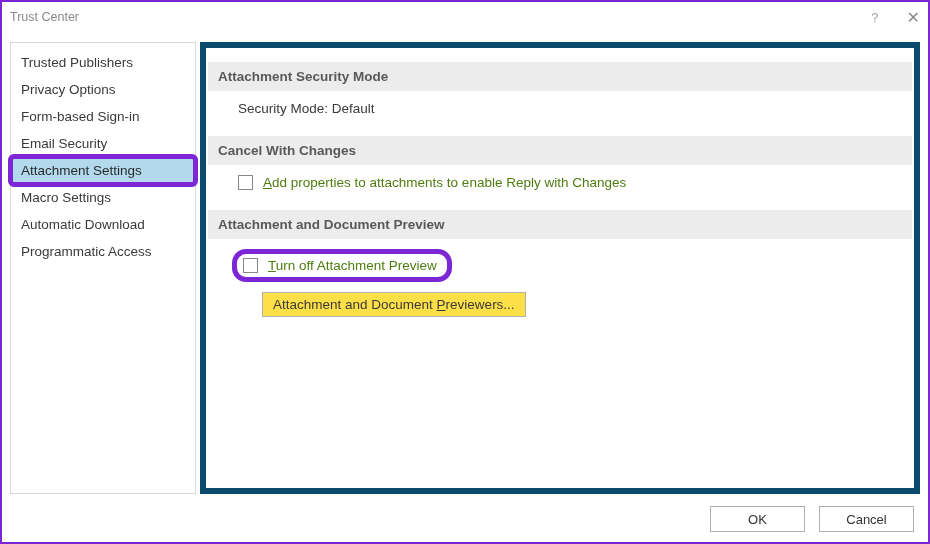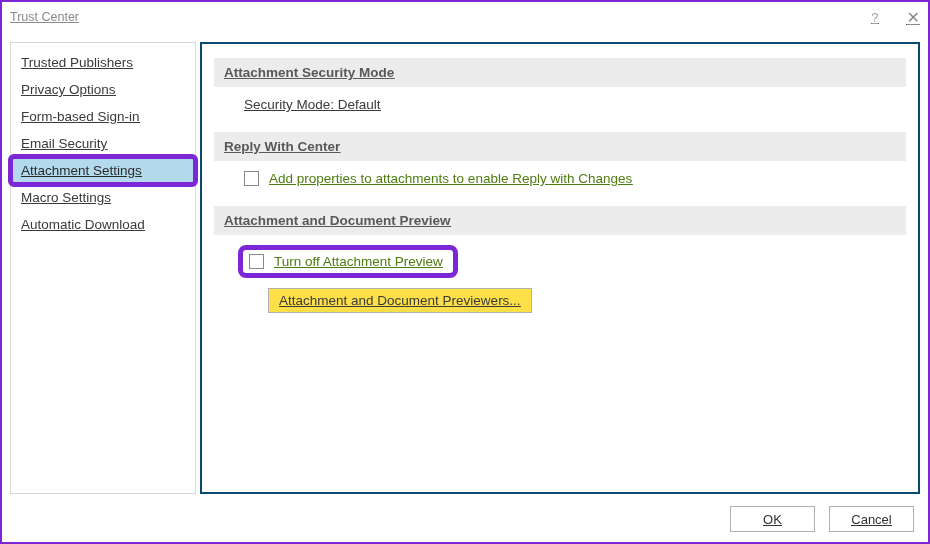--- a/index.html
+++ b/index.html
@@ -1,36 +1,36 @@
 <!DOCTYPE html>
 <html><head>
   <meta charset="utf-8">
   <style>
-    * { box-sizing: border-box; margin: 0; padding: 0; font-family: "Segoe UI", Tahoma, sans-serif; text-decoration: underline; }
+    * { box-sizing: border-box; margin: 0; padding: 0; font-family: "Segoe UI", Tahoma, sans-serif; }
     body { width: 930px; height: 544px; background: #fff; }
     .window { width: 930px; height: 544px; border: 2px solid #7c26d6; background: #fff; position: relative; }
     .titlebar { height: 30px; display: flex; align-items: center; justify-content: space-between; padding: 0 8px 0 8px; }
     .titlebar-title { color: #8a8a8a; font-size: 12.5px; }
     .titlebar-controls { display: flex; gap: 28px; align-items: center; }
     .titlebar-help { color: #a0a0a0; font-size: 13px; }
     .titlebar-close { color: #8a8a8a; font-size: 16px; }
     .body-area { position: absolute; top: 40px; left: 8px; right: 8px; bottom: 48px; display: flex; gap: 4px; }
     .sidebar { width: 186px; border: 1px solid #d9d9d9; background: #fff; padding: 6px 0; }
     .sidebar-item { padding: 6px 10px; font-size: 13.5px; color: #3a3a3a; cursor: pointer; }
     .sidebar-item.selected { background: #b3d9ec; color: #2a2a2a; }
     .highlight-purple { outline: 5px solid #7c26d6; outline-offset: -2px; border-radius: 3px; }
-    .content { flex: 1; border: 2px solid #0c4a6e; background: #fff; padding: 12px 12px; overflow: auto; }
+    .content { flex: 1; border: 6px solid #0c4a6e; background: #fff; padding: 12px 2px; overflow: auto; }
     .section-header { background: #ececec; padding: 7px 10px; font-size: 13.5px; font-weight: 600; color: #595959; margin-top: 2px; }
     .section-body { padding: 10px 10px 18px 30px; font-size: 13.5px; color: #3a3a3a; }
     .checkbox-row { display: flex; align-items: center; gap: 10px; font-size: 13.5px; color: #4d7c0f; }
     .checkbox { width: 15px; height: 15px; border: 1px solid #888; background: #fff; display: inline-block; }
-    .checkbox-row.highlighted { display: inline-flex; border: 5px solid #7c26d6; border-radius: 8px; padding: 4px 10px 4px 6px; margin-left: -6px; }
+    .checkbox-row.highlighted { display: inline-flex; border: 5px solid #7c26d6; border-radius: 14px; padding: 4px 10px 4px 6px; margin-left: -6px; }
     .btn-inline { display: inline-block; border: 1px solid #b0b0b0; padding: 4px 10px; font-size: 13.5px; color: #3a3a3a; background: #fde047; margin-top: 10px; margin-left: 24px; }
     .footer { position: absolute; bottom: 10px; right: 14px; display: flex; gap: 14px; }
-    .btn { width: 85px; height: 26px; border: 1px solid #b0b0b0; background: #fff; font-size: 13px; color: #333; display: flex; align-items: center; justify-content: center; }
+    .btn { width: 95px; height: 26px; border: 1px solid #b0b0b0; background: #fff; font-size: 13px; color: #333; display: flex; align-items: center; justify-content: center; }
     .underline { text-decoration: underline; }
   </style>
 </head>
 <body>
 
 <div class="window">
   <div class="titlebar">
     <span class="titlebar-title">Trust Center</span>
     <div class="titlebar-controls">
       <span class="titlebar-help">?</span>
@@ -40,27 +40,28 @@
 
   <div class="body-area">
     <div class="sidebar">
       <div class="sidebar-item">Trusted Publishers</div>
       <div class="sidebar-item">Privacy Options</div>
       <div class="sidebar-item">Form-based Sign-in</div>
       <div class="sidebar-item">Email Security</div>
       <div class="sidebar-item selected highlight-purple">Attachment Settings</div>
       <div class="sidebar-item">Macro Settings</div>
       <div class="sidebar-item">Automatic Download</div>
+      <div class="sidebar-item">Programmatic Access</div>
     </div>
 
     <div class="content">
       <div class="section-header">Attachment Security Mode</div>
       <div class="section-body">Security Mode: Default</div>
 
-      <div class="section-header">Reply With Center</div>
+      <div class="section-header">Cancel With Changes</div>
       <div class="section-body">
         <label class="checkbox-row">
           <span class="checkbox"></span>
           <span><span class="underline">A</span><span>dd properties to attachments to enable Reply with Changes</span></span>
         </label>
       </div>
 
       <div class="section-header">Attachment and Document Preview</div>
       <div class="section-body">
         <label class="checkbox-row highlighted">

